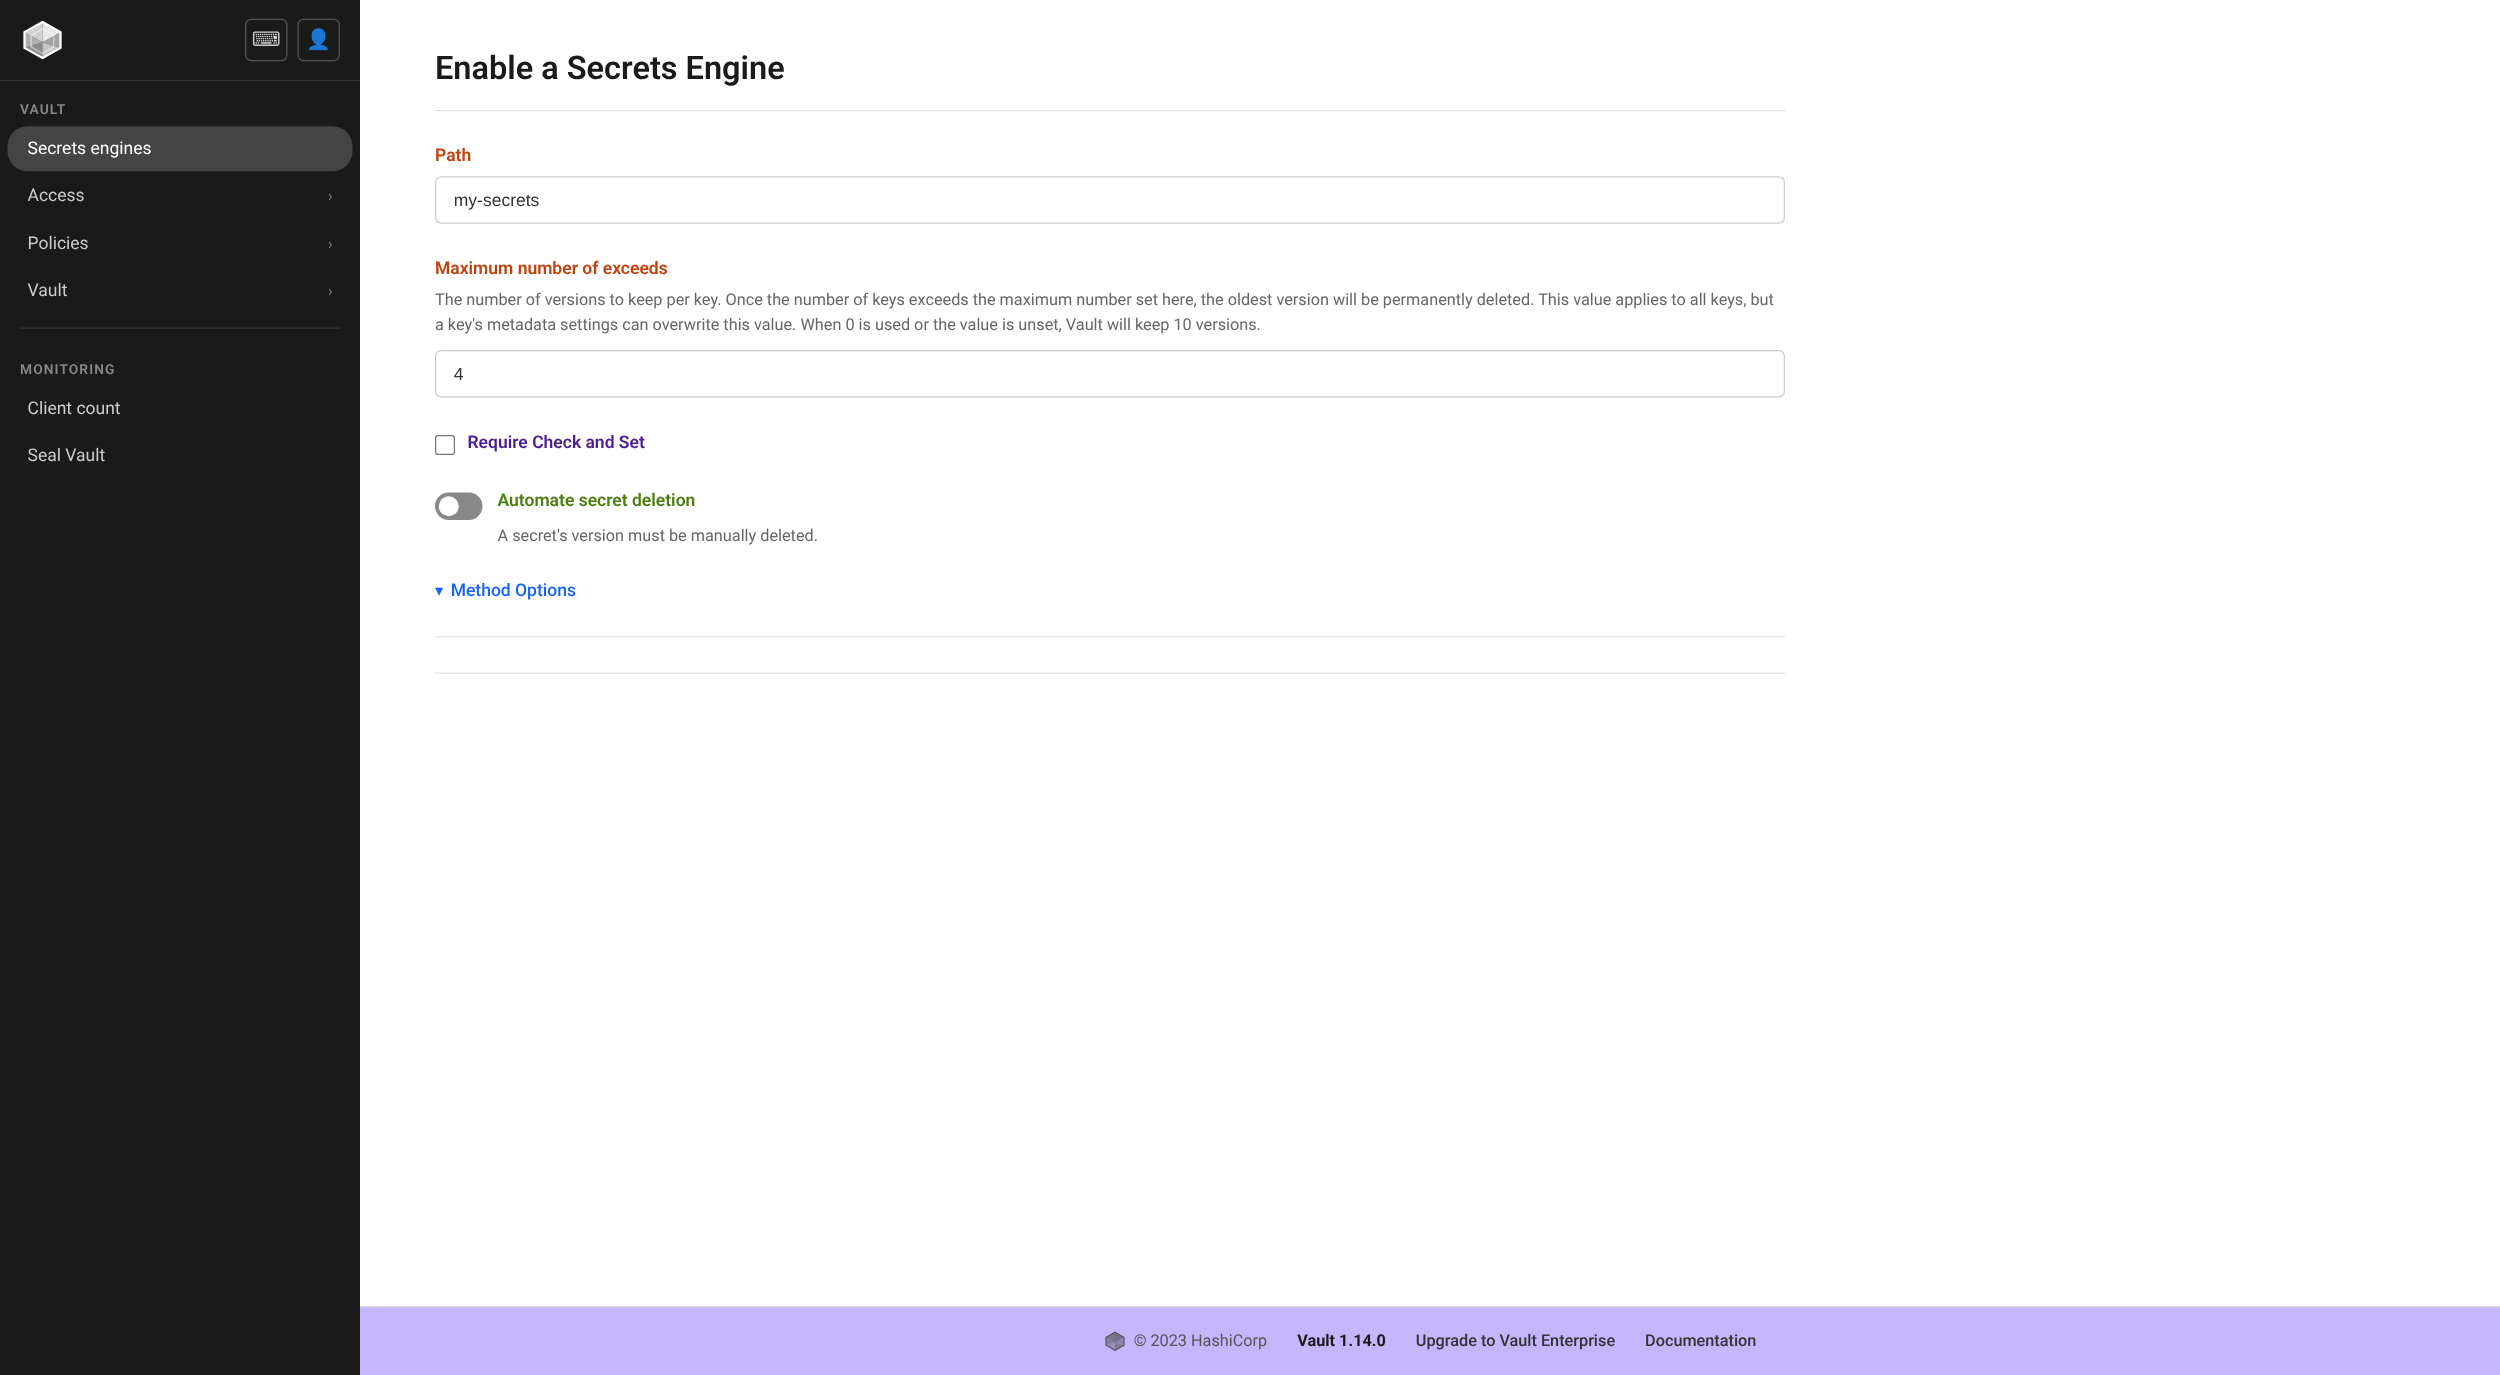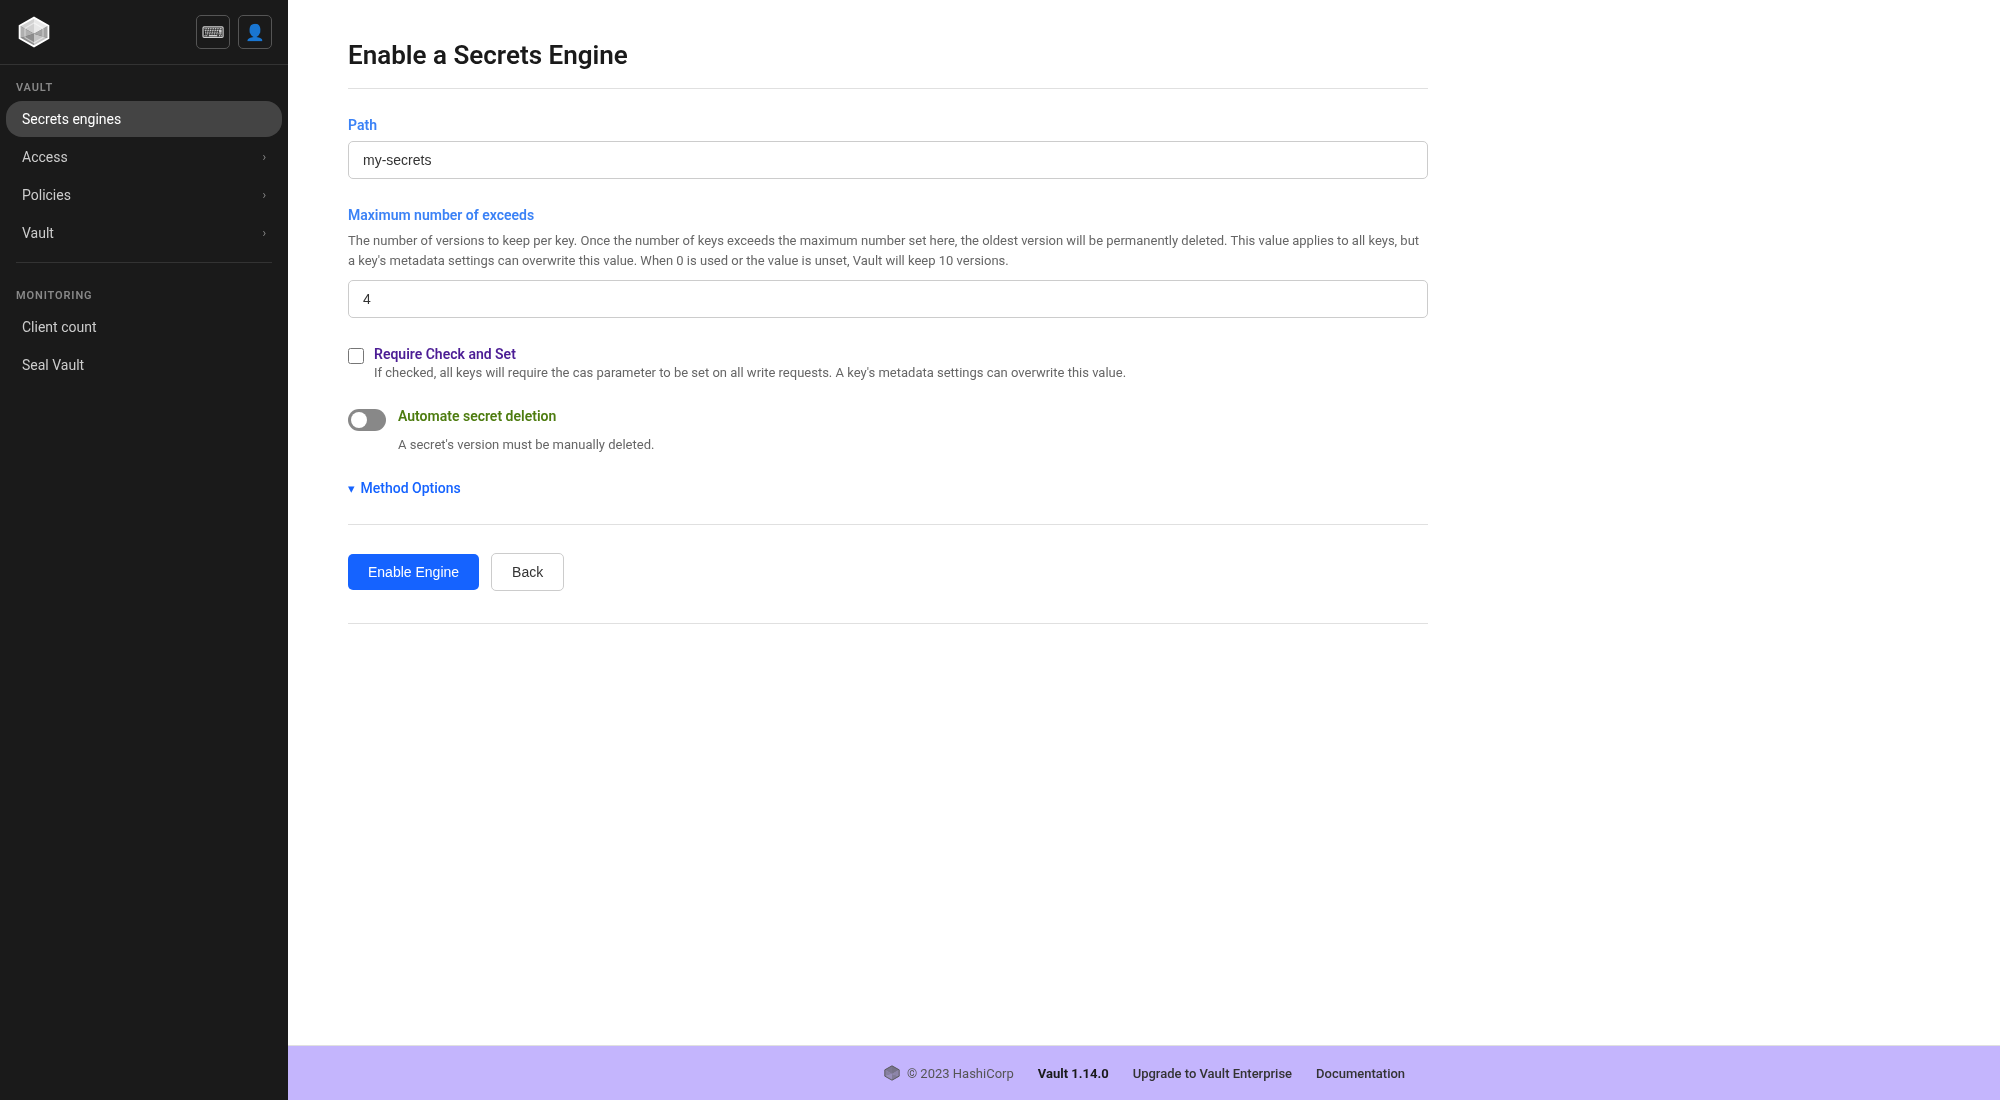--- a/index.html
+++ b/index.html
@@ -117,21 +117,21 @@
       margin-bottom: 28px;
     }
 
     .field-group {
       margin-bottom: 28px;
     }
 
     .field-label {
       font-size: 14px;
       font-weight: 600;
-      color: #3b82f6;
+      color: #c2410c;
       margin-bottom: 8px;
     }
 
     .field-input {
       width: 100%;
       padding: 10px 14px;
       border: 1px solid #ccc;
       border-radius: 5px;
       font-size: 14px;
       color: #333;
@@ -376,21 +376,20 @@
     <div class="field-group">
       <div class="field-label">Maximum number of exceeds</div>
       <p class="field-description">The number of versions to keep per key. Once the number of keys exceeds the maximum number set here, the oldest version will be permanently deleted. This value applies to all keys, but a key's metadata settings can overwrite this value. When 0 is used or the value is unset, Vault will keep 10 versions.</p>
       <input class="field-input" type="text" value="4" style="">
     </div>
 
     <div class="checkbox-row">
       <input type="checkbox" id="require-check" style="">
       <div class="checkbox-label-group">
         <div class="checkbox-title">Require Check and Set</div>
-        <div class="checkbox-desc">If checked, all keys will require the cas parameter to be set on all write requests. A key's metadata settings can overwrite this value.</div>
       </div>
     </div>
 
     <div class="toggle-row">
       <label class="toggle-switch">
         <input type="checkbox" style="">
         <span class="toggle-slider"></span>
       </label>
       <div class="toggle-label-group">
         <div class="toggle-title">Automate secret deletion</div>
@@ -398,24 +397,20 @@
       </div>
     </div>
 
     <div class="method-options-row">
       <span class="chevron-icon">▾</span>
       <span>Method Options</span>
     </div>
 
     <hr class="section-divider">
 
-    <div class="button-row">
-      <button class="btn-primary">Enable Engine</button>
-      <button class="btn-secondary">Back</button>
-    </div>
 
     <hr class="section-divider">
 
   </div>
 
   <footer class="footer">
     <div class="footer-logo">
       <svg width="18" height="18" viewBox="0 0 40 40" fill="none">
         <polygon points="20,4 36,13 36,27 20,36 4,27 4,13" fill="none" stroke="#555" stroke-width="2"></polygon>
         <polygon points="20,4 36,13 20,22" fill="#555" opacity="0.7"></polygon>

